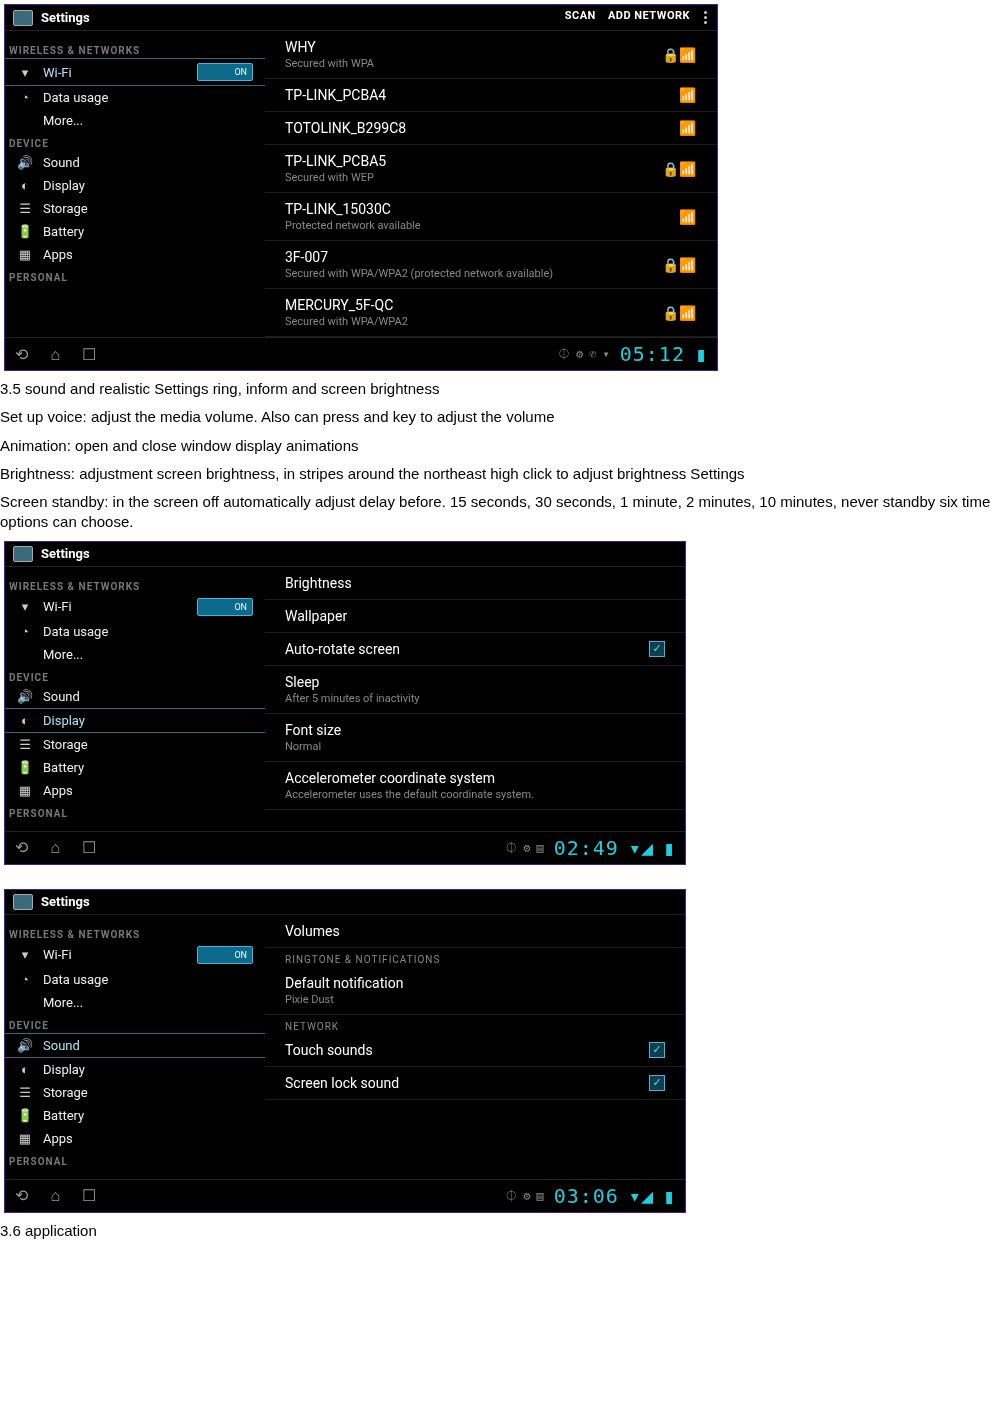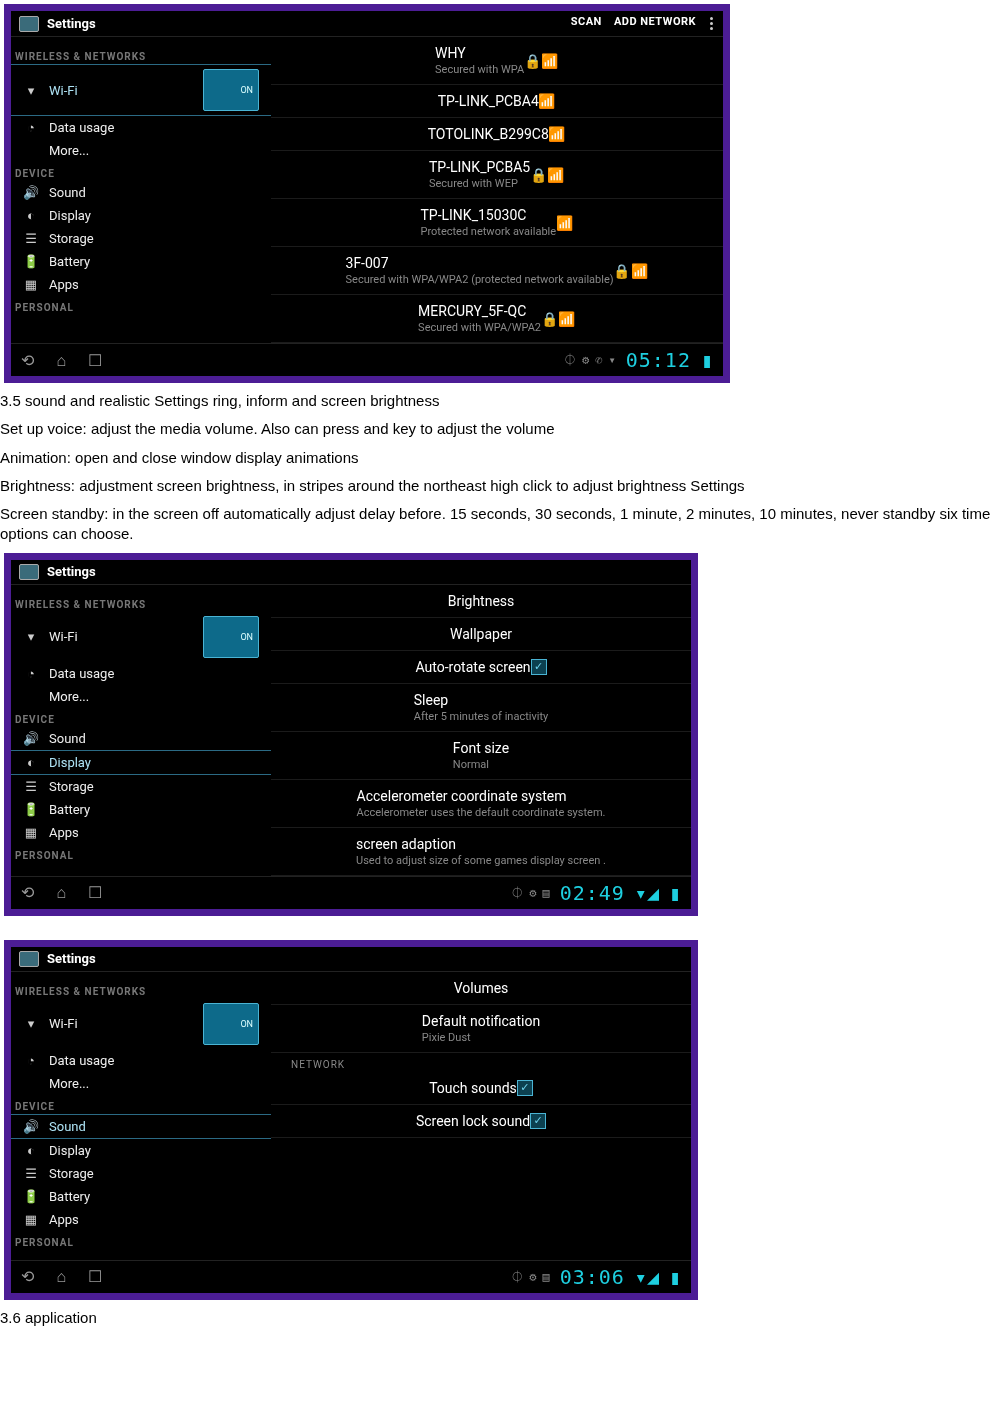--- a/index.html
+++ b/index.html
@@ -12,21 +12,21 @@
     width: 1008px;
   }
   .doc-text {
     padding: 4px 0;
     font-size: 15px;
     line-height: 1.35;
   }
   .shot {
     background: #000;
     color: #ddd;
-    border: 7px solid #4c1d95;
+    border: 1px solid #4c1d95;
     margin: 4px;
     position: relative;
     font-family: "Roboto", Arial, sans-serif;
     font-size: 13px;
   }
   .shot-title {
     display: flex;
     align-items: center;
     gap: 8px;
     padding: 4px 8px;
@@ -66,25 +66,25 @@
   }
   .sb-item.selected {
     border-top: 1px solid #2b6a84;
     border-bottom: 1px solid #2b6a84;
     color: #aee3f5;
   }
   .sb-icon { width:16px; text-align:center; color:#ccc; display:inline-block;}
   .toggle {
     width: 44px; height:16px; border:1px solid #4ab4d4; background:#0d6a8a;
     color:#dff; font-size:9px; display:flex; align-items:center; justify-content:flex-end;
-    padding: 12px 5px; border-radius:2px; margin-left:auto;
+    padding: 0 5px; border-radius:2px; margin-left:auto;
   }
   .content { flex:1; padding: 0; }
   .row {
-    display:flex; justify-content:center; align-items:center;
+    display:flex; justify-content:space-between; align-items:center;
     padding: 8px 20px;
     border-bottom: 1px solid #1b1b1b;
   }
   .row .texts { display:flex; flex-direction:column; gap:2px; }
   .row .ttl { color:#fff; font-size:14px; }
   .row .sub { color:#888; font-size:11px; }
   .row .right-icon { color:#ccc; font-size:14px; }
   .cat-head { color:#888; font-size:10px; letter-spacing:1px; padding:6px 20px 2px; }
   .check { width:14px; height:14px; border:1px solid #4ab4d4; background:#0c4050; color:#6fd3ee; display:flex; align-items:center; justify-content:center; font-size:11px;}
   .navbar {
@@ -304,26 +304,20 @@
             <span class="ttl">Font size</span>
             <span class="sub">Normal</span>
           </div>
         </div>
       <div class="row">
           <div class="texts">
             <span class="ttl">Accelerometer coordinate system</span>
             <span class="sub">Accelerometer uses the default coordinate system.</span>
           </div>
         </div>
-      <div class="row">
-          <div class="texts">
-            <span class="ttl">screen adaption</span>
-            <span class="sub">Used to adjust size of some games display screen .</span>
-          </div>
-        </div>
     </div>
   </div>
   <div class="navbar">
     <div class="nav-l">
       <span class="nav-icon">⟲</span>
       <span class="nav-icon">⌂</span>
       <span class="nav-icon">☐</span>
     </div>
     <div class="nav-r">
       <span class="tiny-icons">
@@ -383,20 +377,21 @@
           <span>Apps</span>
         </div>
       <div class="sb-header">PERSONAL</div>
     </div>
     <div class="content">
       <div class="row">
           <div class="texts">
             <span class="ttl">Volumes</span>
           </div>
         </div>
+      <div class="cat-head">RINGTONE &amp; NOTIFICATIONS</div>
       <div class="row">
           <div class="texts">
             <span class="ttl">Default notification</span>
             <span class="sub">Pixie Dust</span>
           </div>
         </div>
       <div class="cat-head">NETWORK</div>
       <div class="row">
           <div class="texts">
             <span class="ttl">Touch sounds</span>

